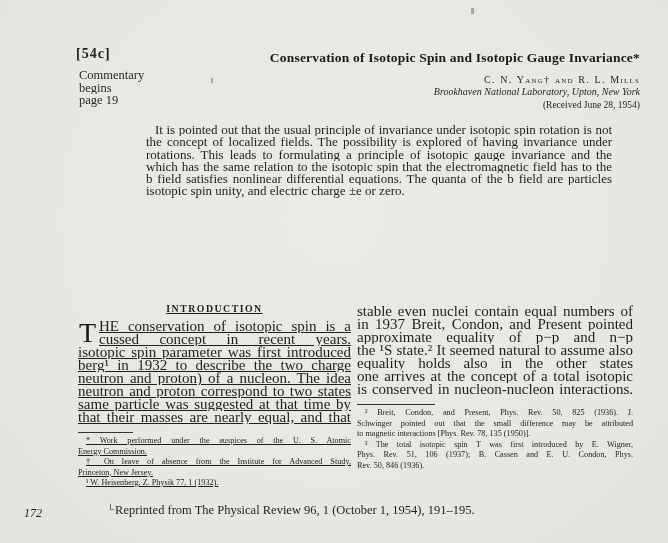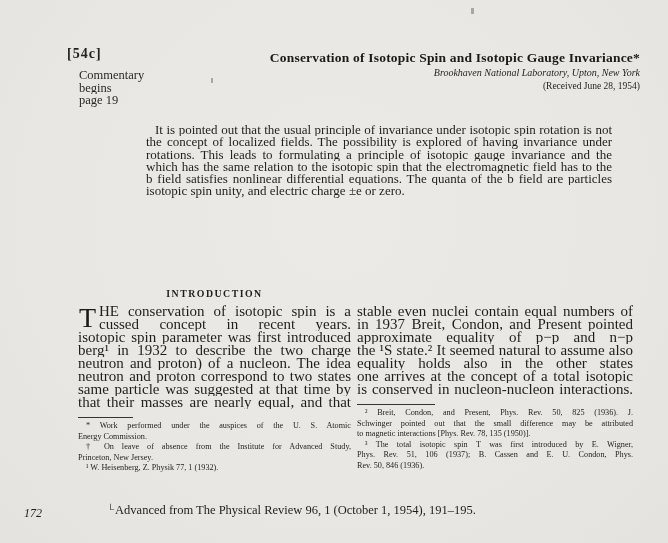--- a/index.html
+++ b/index.html
@@ -7,35 +7,35 @@
     position:relative; width:668px; height:543px; overflow:hidden;
     background: radial-gradient(ellipse at 50% 40%, #ebeae7 0%, #e8e7e4 60%, #e4e3e0 100%);
     color:#211e1a;
     font-family:"Liberation Serif","DejaVu Serif",serif;
   }
   .line { overflow:hidden; }
   .just { text-align:justify; text-align-last:justify; }
   .ind  { padding-left:9px; }
   .dcpad{ padding-left:21px; }
 
-  .paper-id { position:absolute; left:67px; top:46px; font-size:14px; font-weight:700; letter-spacing:1px; color:#26221e; }
+  .paper-id { position:absolute; left:76px; top:46px; font-size:14px; font-weight:700; letter-spacing:1px; color:#26221e; }
   .margin-note { position:absolute; left:79px; top:69px; font-size:12.5px; color:#2c2823; }
   .margin-note .line { height:12.5px; line-height:12.5px; }
 
   .head { position:absolute; left:104px; top:50px; width:536px; text-align:right; }
   .title { margin:0; font-size:13.5px; font-weight:700; letter-spacing:0.2px; color:#1c1916; }
   .byline { margin-top:8px; font-size:10px; font-variant:small-caps; letter-spacing:1.2px; word-spacing:1px; }
   .affil  { margin-top:1px; font-size:10px; font-style:italic; }
   .received { margin-top:3px; font-size:9.5px; }
 
   .abstract { position:absolute; left:146px; top:124px; width:466px; font-size:13px; }
   .abstract .line { height:12.3px; line-height:12.3px; }
 
   .col { position:absolute; }
-  .col-left  { left:78px;  top:288px; width:273px; }
+  .col-left  { left:78px;  top:303px; width:273px;text-decoration:underline; }
   .col-right { left:357px; top:305px; width:276px; }
   .sec-head { text-align:center; font-weight:700; font-size:9.8px; letter-spacing:1.5px; margin-bottom:5px; height:12px; line-height:12px; }
   .body-lines { font-size:15px; }
   .body-lines .line { height:13px; line-height:13px; }
   .dropcap { position:absolute; left:1px; top:17px; font-size:28px; line-height:26px; color:#1c1916; }
 
   .fn-block { margin-top:8px; font-size:8.2px; }
   .col-right .fn-block { }
   .fn-block .line { height:10.5px; line-height:10.5px; }
   .fn-rule { width:55px; border-top:1.2px solid #37332e; margin-bottom:3px; }
@@ -62,20 +62,21 @@
   <div class="paper-id">[54c]</div>
 
   <div class="margin-note">
       <div class="line">Commentary</div>
       <div class="line">begins</div>
       <div class="line">page 19</div>
     </div>
 
   <div class="head">
     <h1 class="title">Conservation of Isotopic Spin and Isotopic Gauge Invariance*</h1>
+    <div class="byline">C. N. Yang† and R. L. Mills</div>
     <div class="affil">Brookhaven National Laboratory, Upton, New York</div>
     <div class="received">(Received June 28, 1954)</div>
   </div>
 
   <div class="abstract">
       <div class="line just ind">It is pointed out that the usual principle of invariance under isotopic spin rotation is not consistent with</div>
       <div class="line just">the concept of localized fields. The possibility is explored of having invariance under local isotopic spin</div>
       <div class="line just">rotations. This leads to formulating a principle of isotopic gauge invariance and the existence of a b field</div>
       <div class="line just">which has the same relation to the isotopic spin that the electromagnetic field has to the electric charge. The</div>
       <div class="line just">b field satisfies nonlinear differential equations. The quanta of the b field are particles with spin unity,</div>
@@ -134,15 +135,15 @@
           <div class="fn-entry">
             <div class="line fn-first just">³ The total isotopic spin T was first introduced by E. Wigner,</div>
             <div class="line just">Phys. Rev. 51, 106 (1937); B. Cassen and E. U. Condon, Phys.</div>
             <div class="line">Rev. 50, 846 (1936).</div>
           </div>
         </div>
     </div>
   </div>
 
   <div class="footer-pagenum">172</div>
-  <div class="footer-line"><span class="footer-mark">└</span><span>Advanced from </span><span class="footer-journal">The Physical Review</span><span> 96, 1 (October 1, 1954), 191–195.</span></div>
+  <div class="footer-line"><span class="footer-mark">└</span><span>Reprinted from </span><span class="footer-journal">The Physical Review</span><span> 96, 1 (October 1, 1954), 191–195.</span></div>
 
 </div>
 
 </body></html>

